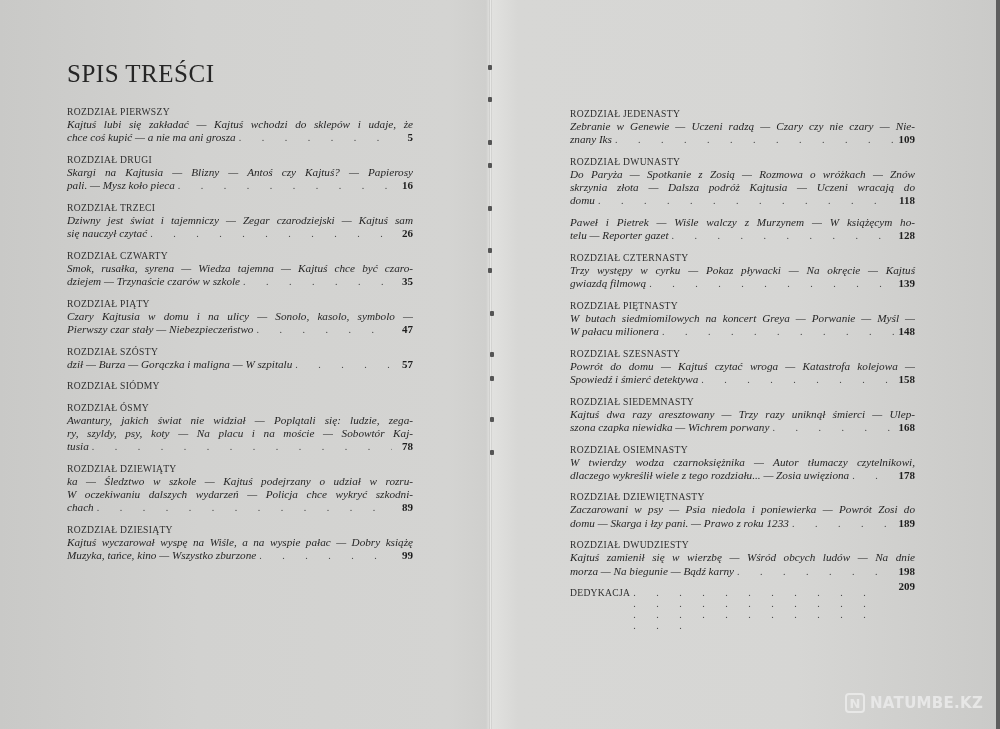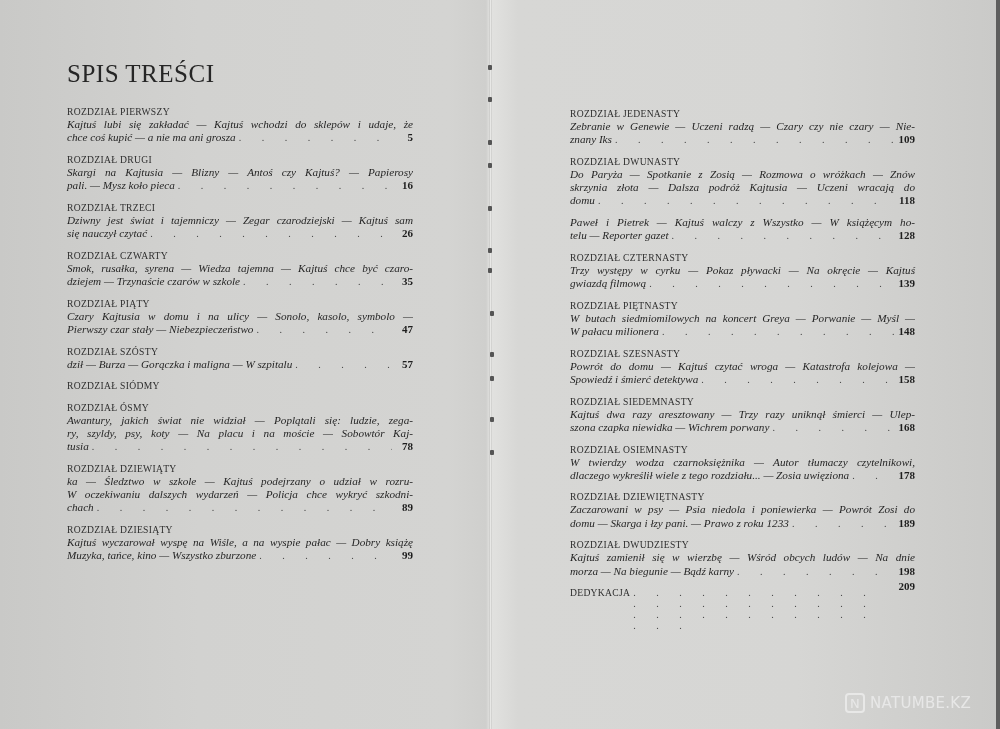--- a/index.html
+++ b/index.html
@@ -53,21 +53,21 @@
   }
   .leader::before { content: ". . . . . . . . . . . . . . . . . . . . . . . . . . . . . . . . . . . ."; }
   .pnum {
     flex: 0 0 auto; font-weight: bold; font-style: normal; font-size: 11px;
     color: #1e1e1e; text-align: right; min-width: 18px;
   }
   .ded-line { display: flex; align-items: baseline; }
   .ded-line .heading { flex: 0 0 auto; }
   .watermark {
     position: absolute; left: 845px; top: 693px; display: flex; align-items: center;
-    font-family: "DejaVu Sans", sans-serif; font-weight: normal; font-size: 15px;
+    font-family: "DejaVu Sans", sans-serif; font-weight: bold; font-size: 15px;
     color: #ececec; letter-spacing: 0.3px; opacity: 0.85;
   }
   .wm-logo {
     width: 20px; height: 20px; border: 2px solid #ececec; border-radius: 4px;
     margin-right: 5px; display: flex; align-items: center; justify-content: center;
     font-size: 13px; box-sizing: border-box;
   }
 </style>
 </head>
 <body>
@@ -247,21 +247,21 @@
           <div class="desc-line">
             <span class="txt">domu</span>
             <span class="leader"></span>
             <span class="pnum">118</span>
           </div>
         </div>
       </div>
       <div class="entry">
         <div class="desc">
           <div class="desc-line full">
-            <span class="txt">Paweł i Pietrek — Kajtuś walczy z Wszystko — W książęcym ho-</span>
+            <span class="txt">Paweł i Pietrek — Wiśle walczy z Murzynem — W książęcym ho-</span>
           </div>
           <div class="desc-line">
             <span class="txt">telu — Reporter gazet</span>
             <span class="leader"></span>
             <span class="pnum">128</span>
           </div>
         </div>
       </div>
       <div class="entry">
         <div class="heading">ROZDZIAŁ CZTERNASTY</div>

